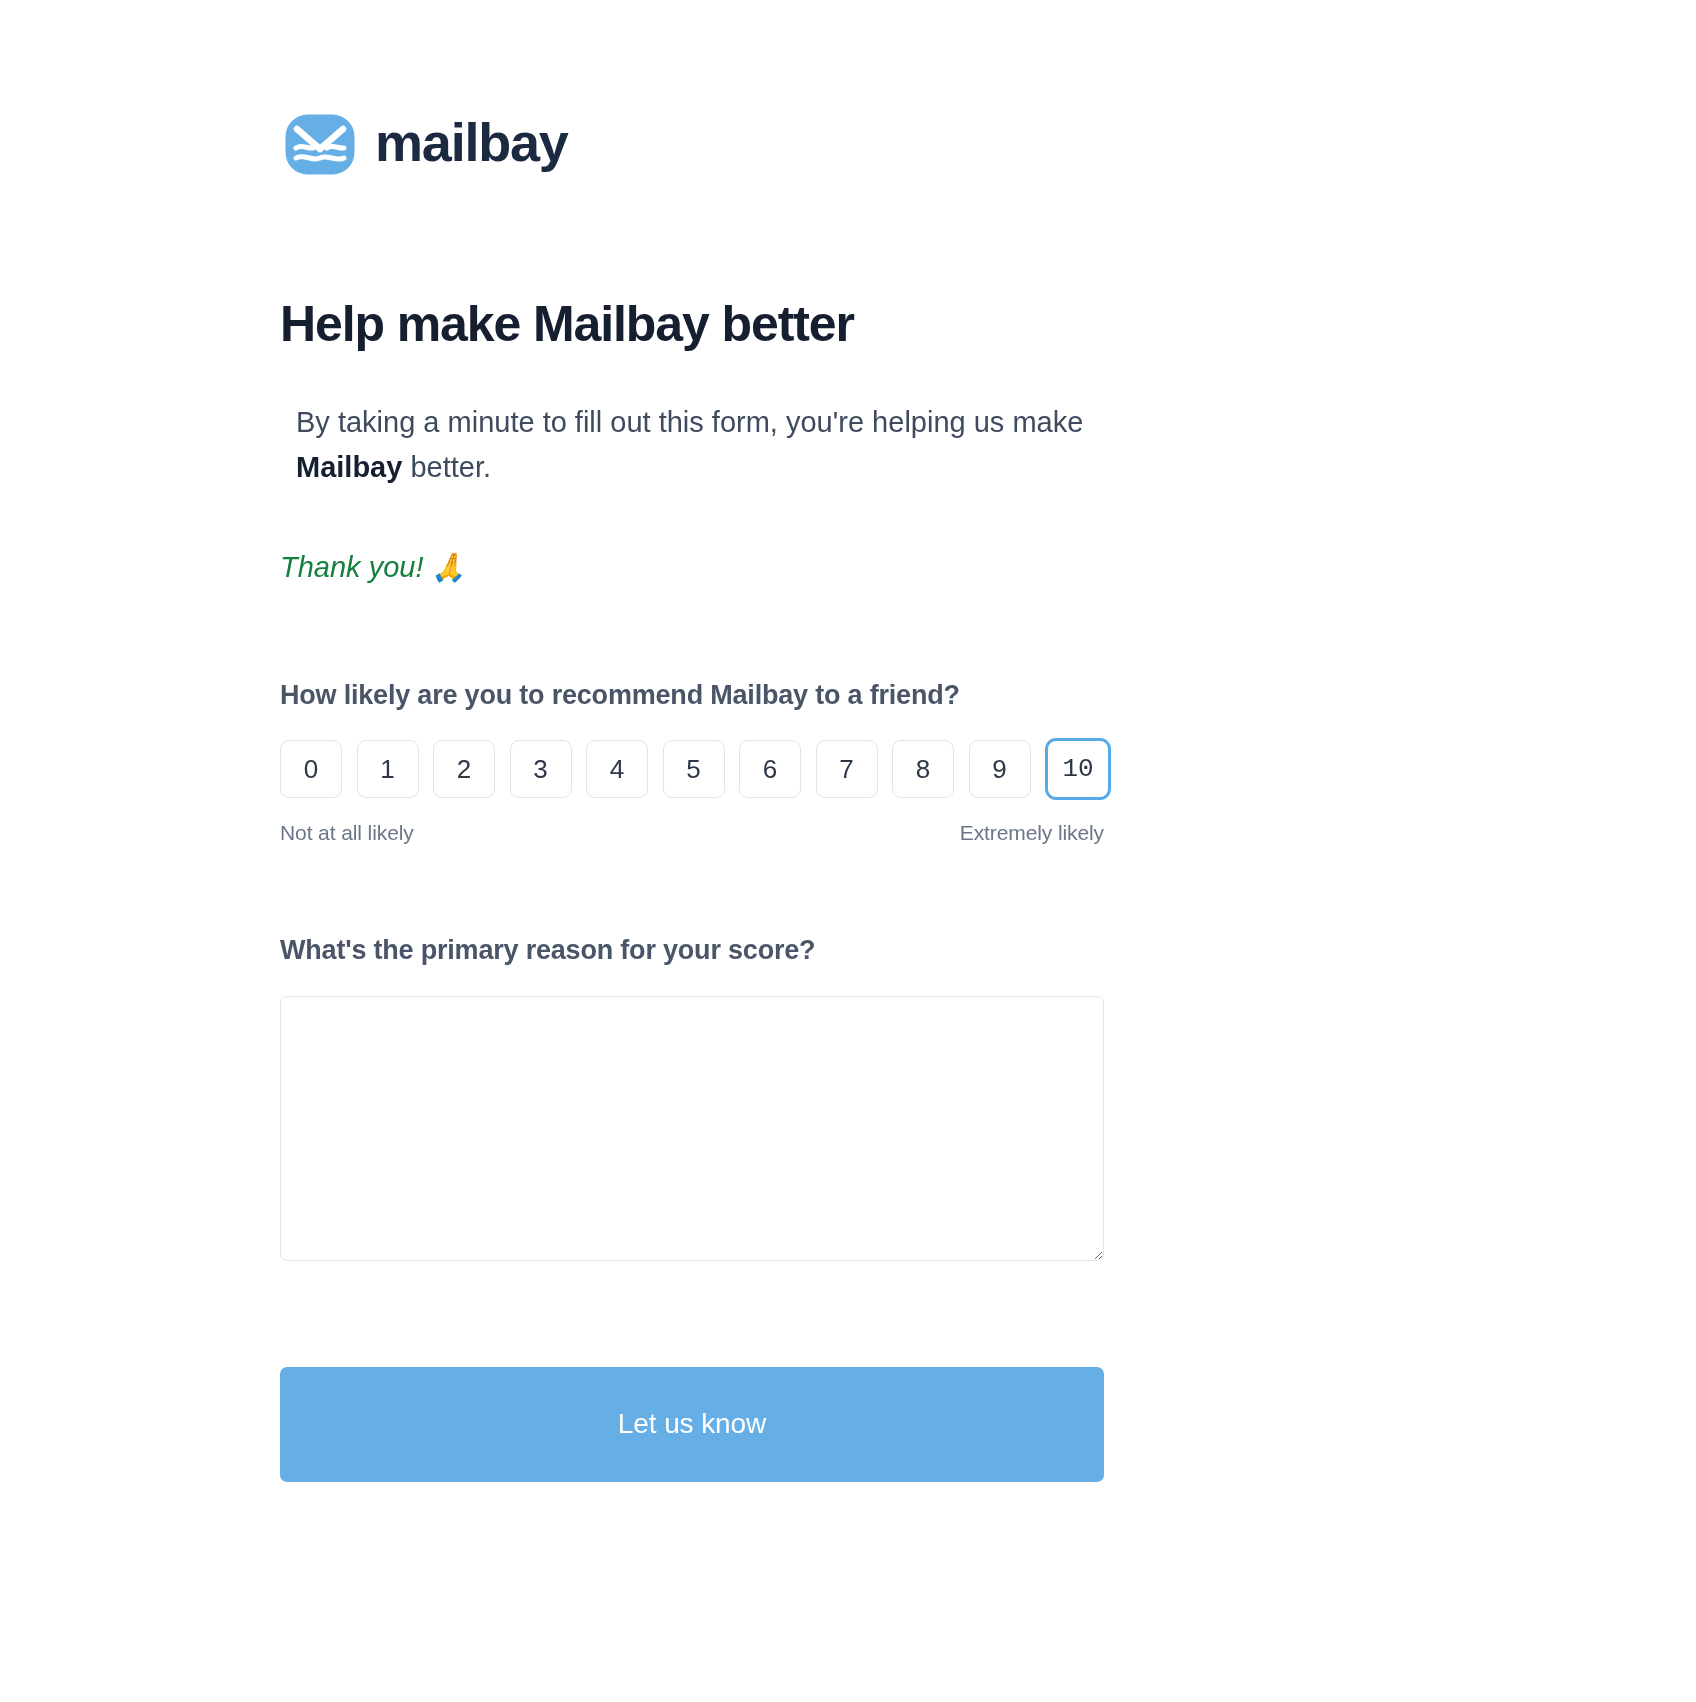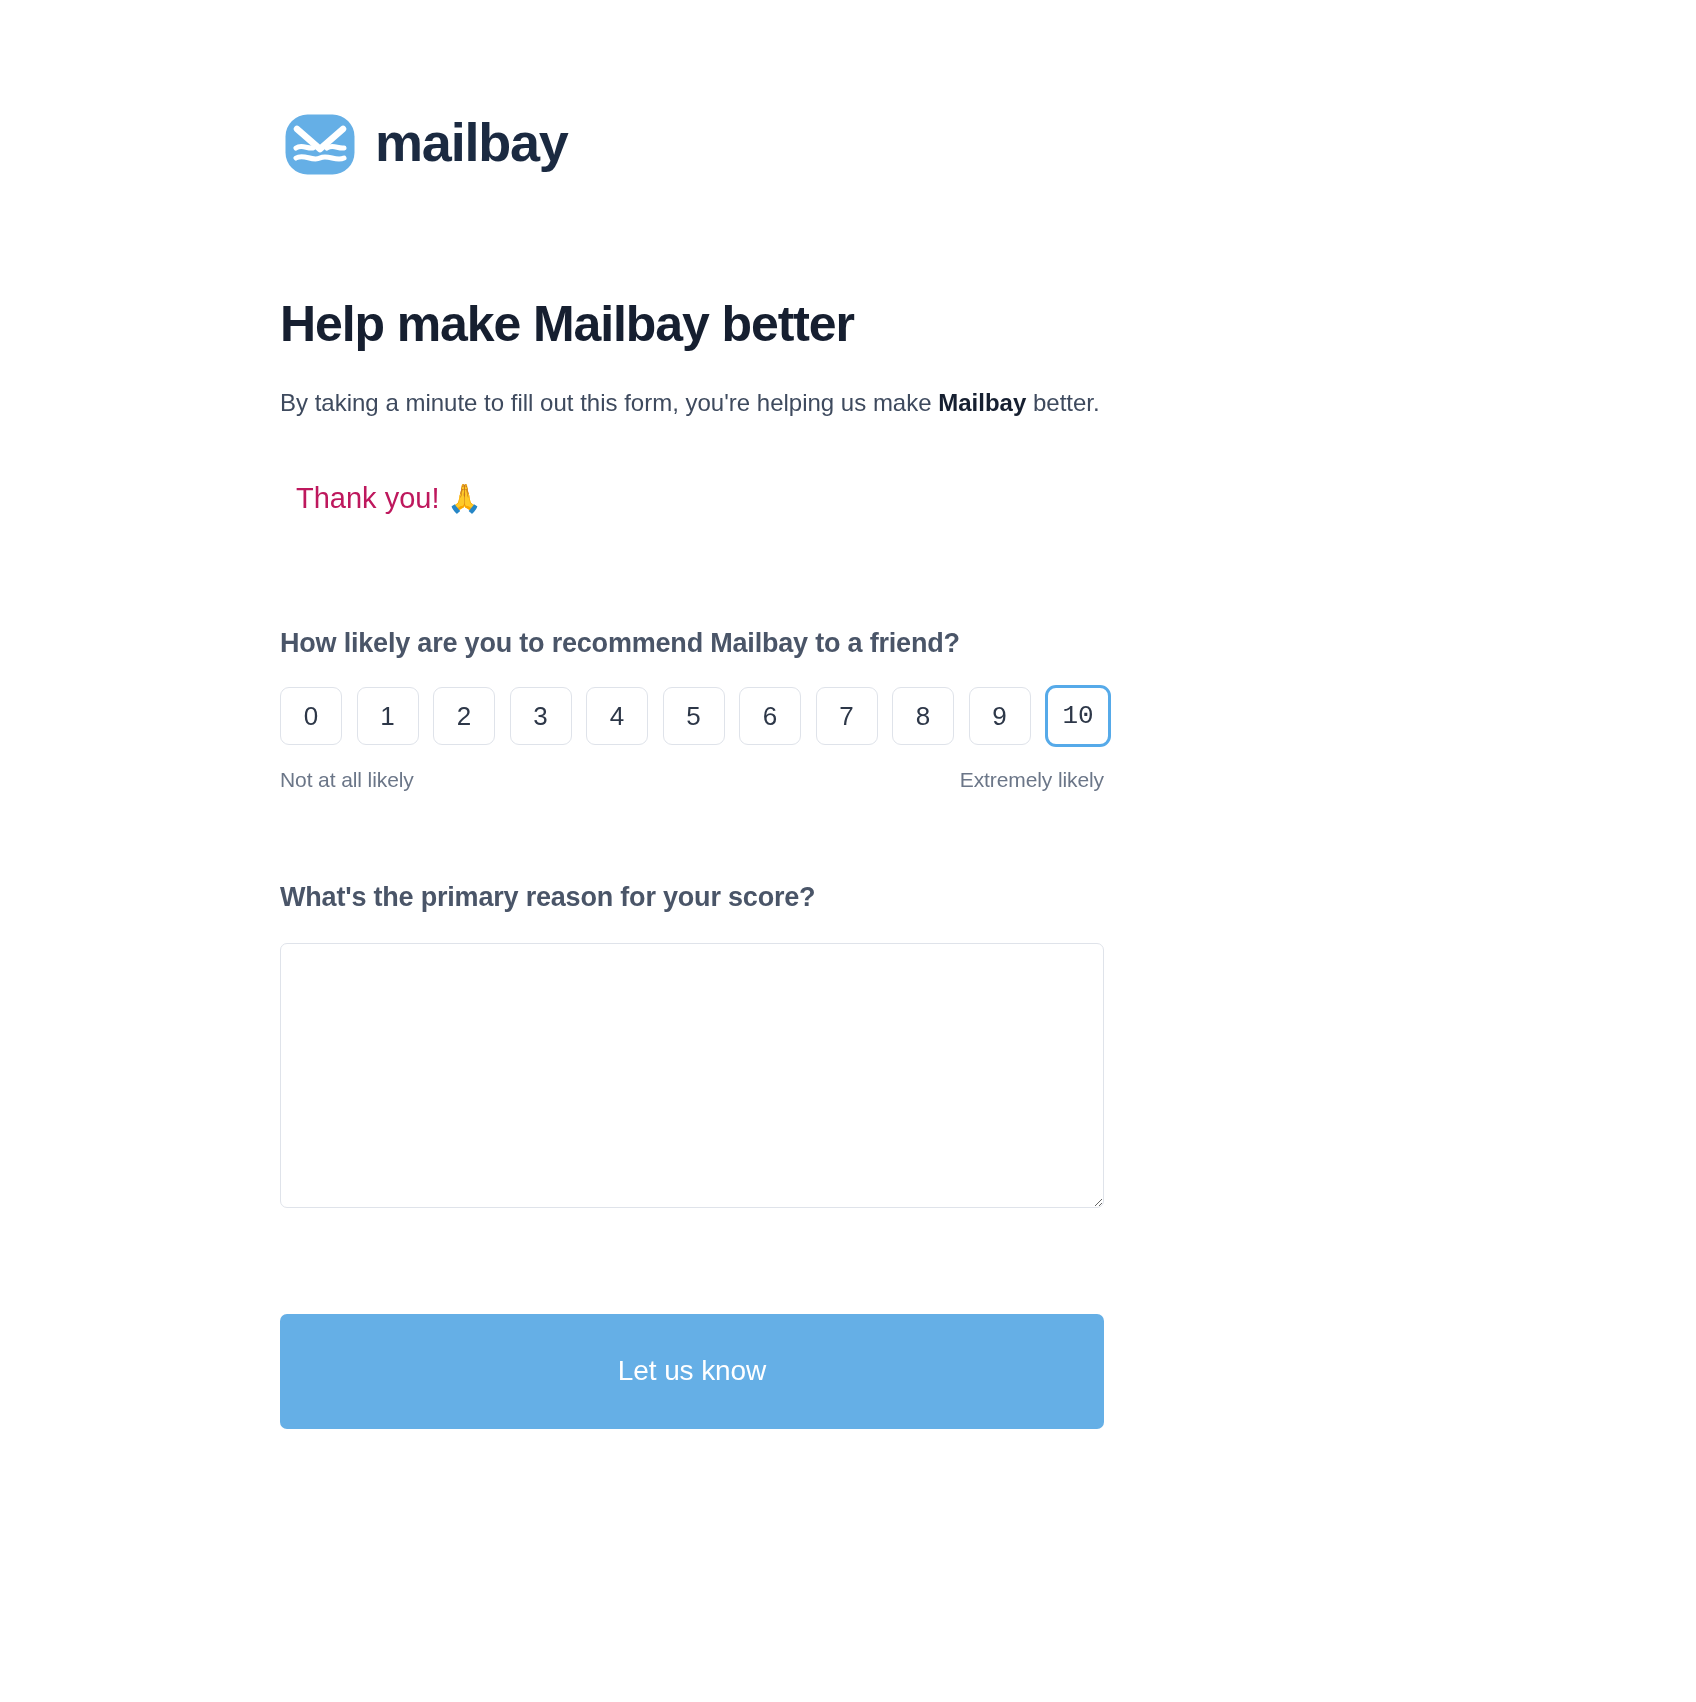--- a/index.html
+++ b/index.html
@@ -59,37 +59,38 @@
     margin: 0;
     padding-top: 115px;
     font-size: 50px;
     line-height: 1.18;
     font-weight: bold;
     letter-spacing: -1.1px;
     color: #161f30;
   }
 
   .intro {
-    margin: 0;
+    margin: 16px;
     padding-top: 30px;
-    font-size: 24px;
+    font-size: 29px;
     line-height: 1.55;
     color: #3e4a5e;
     max-width: 830px;
   }
   .intro strong {
     font-weight: bold;
     color: #161f30;
   }
   .thanks {
-    margin: 16px;
+    margin: 0;
     padding-top: 40px;
     font-size: 29px;
     line-height: 1.45;
-    color: #be185d;
+    color: #15803d;
+    font-style: italic;
   }
   .emoji {
     font-family: "DejaVu Sans", sans-serif;
     font-size: 28px;
   }
 
   
   .question-block { padding-top: 90px; }
   .question-block.second { padding-top: 88px; }
 

